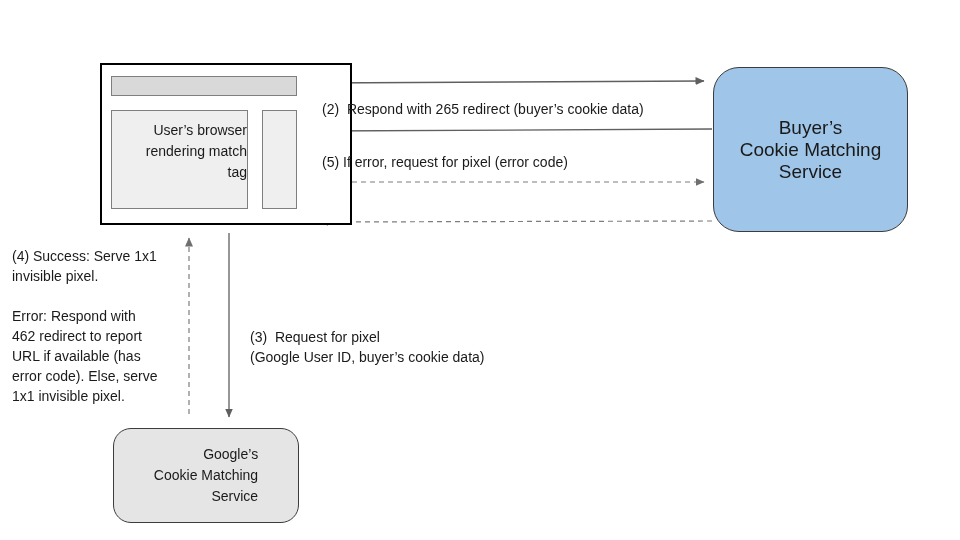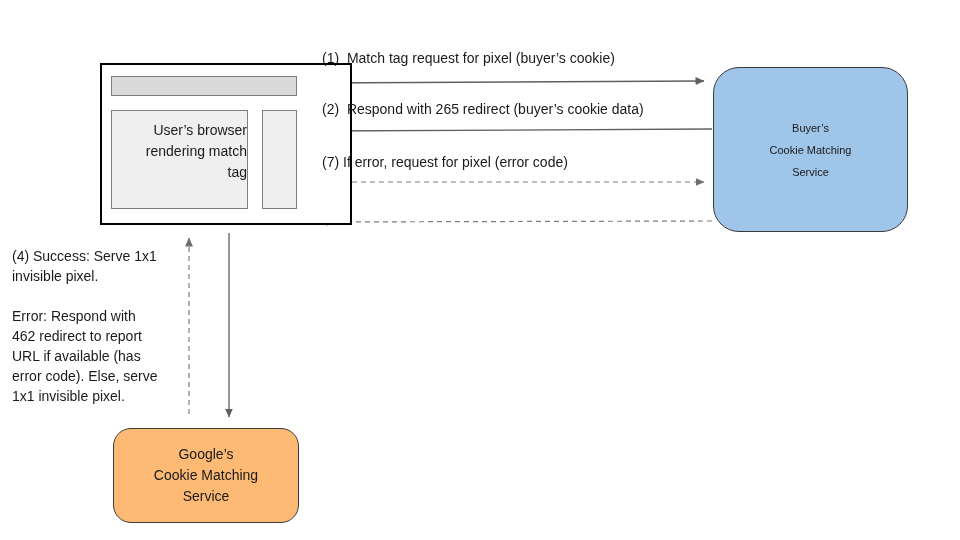--- a/index.html
+++ b/index.html
@@ -67,21 +67,21 @@
     justify-content: center;
     text-align: center;
     border: 1px solid #3c3c3c;
     box-sizing: border-box;
     white-space: pre-wrap;
   }
   .node-buyer {
     left: 713px; top: 67px;
     width: 195px; height: 165px;
     border-radius: 26px;
-    font-size: 11px;
+    font-size: 19px;
     line-height: 22px;
   }
   .node-google {
     left: 113px; top: 428px;
     width: 186px; height: 95px;
     border-radius: 18px;
     font-size: 14px;
     line-height: 21px;
   }
   
@@ -125,27 +125,28 @@
     <div class="browser-content">User’s browser
 rendering match
 tag</div>
     <div class="browser-scrollbar"></div>
   </div>
 
   <div class="node node-buyer" style="background: rgb(159, 197, 232);">Buyer’s
 Cookie Matching
 Service</div>
 
-  <div class="node node-google" style="background: #fdba74;">Google’s
+  <div class="node node-google" style="background: #e5e5e5; text-align: right;">Google’s
 Cookie Matching
 Service</div>
 
-  <div class="msg msg-1">(1)  Match tag request for pixel (buyer’s cookie)</div>
   <div class="msg msg-2">(2)  Respond with 265 redirect (buyer’s cookie data)</div>
-  <div class="msg msg-5">(7) If error, request for pixel (error code)</div>
+  <div class="msg msg-5">(5) If error, request for pixel (error code)</div>
+  <div class="msg msg-3">(3)  Request for pixel
+(Google User ID, buyer’s cookie data)</div>
   <div class="msg msg-4">(4) Success: Serve 1x1
 invisible pixel.
 
 Error: Respond with
 462 redirect to report
 URL if available (has
 error code). Else, serve
 1x1 invisible pixel.</div>
 
 </div>

